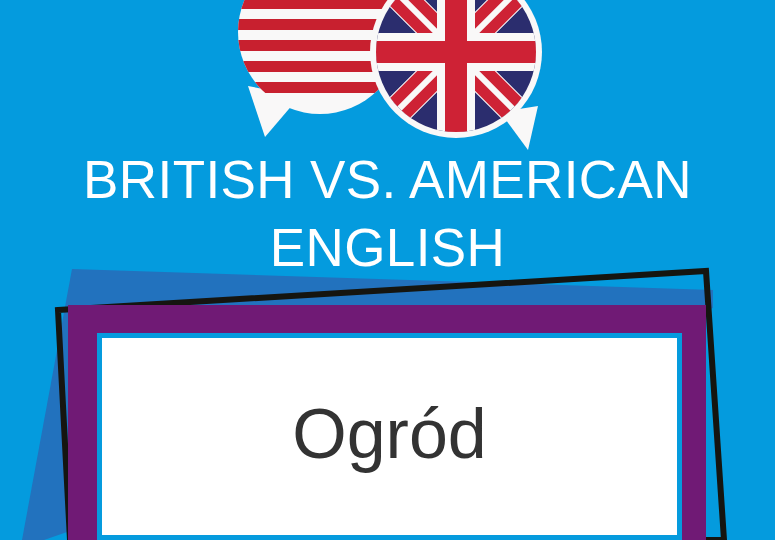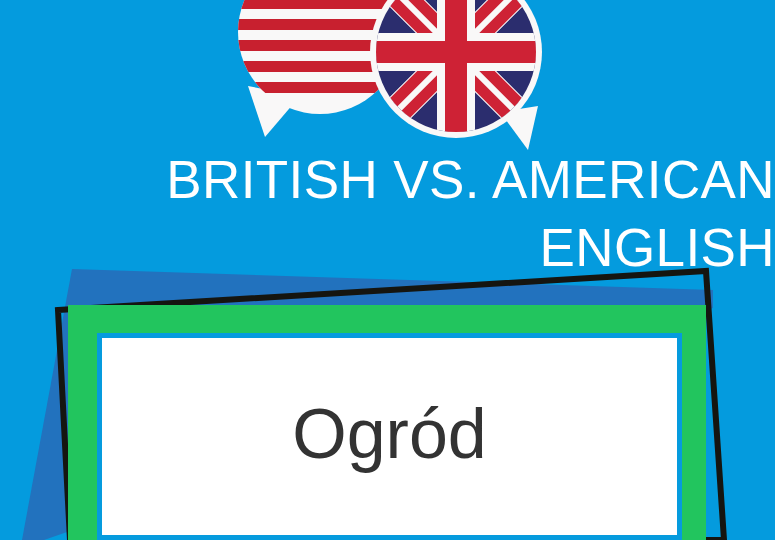--- a/index.html
+++ b/index.html
@@ -33,21 +33,21 @@
   #bubbles svg {
     display: block;
   }
 
   
   #title {
     position: absolute;
     left: 0;
     top: 146px;
     width: 775px;
-    text-align: right;
+    text-align: center;
     color: #ffffff;
     font-family: "Liberation Sans", sans-serif;
     font-weight: 300;
     font-size: 53px;
     line-height: 68px;
     letter-spacing: 0.4px;
     white-space: pre-line;
   }
 
   
@@ -68,21 +68,21 @@
     height: 278px;
   }
 
   
   #card {
     position: absolute;
     left: 68px;
     top: 305px;
     width: 638px;
     height: 235px;
-    background: #22c55e;
+    background: #701a75;
   }
 
   #inner-panel {
     position: absolute;
     left: 29px;
     top: 28px;
     width: 585px;
     height: 207px;
     background: #ffffff;
     border: 5px solid #059bde;

